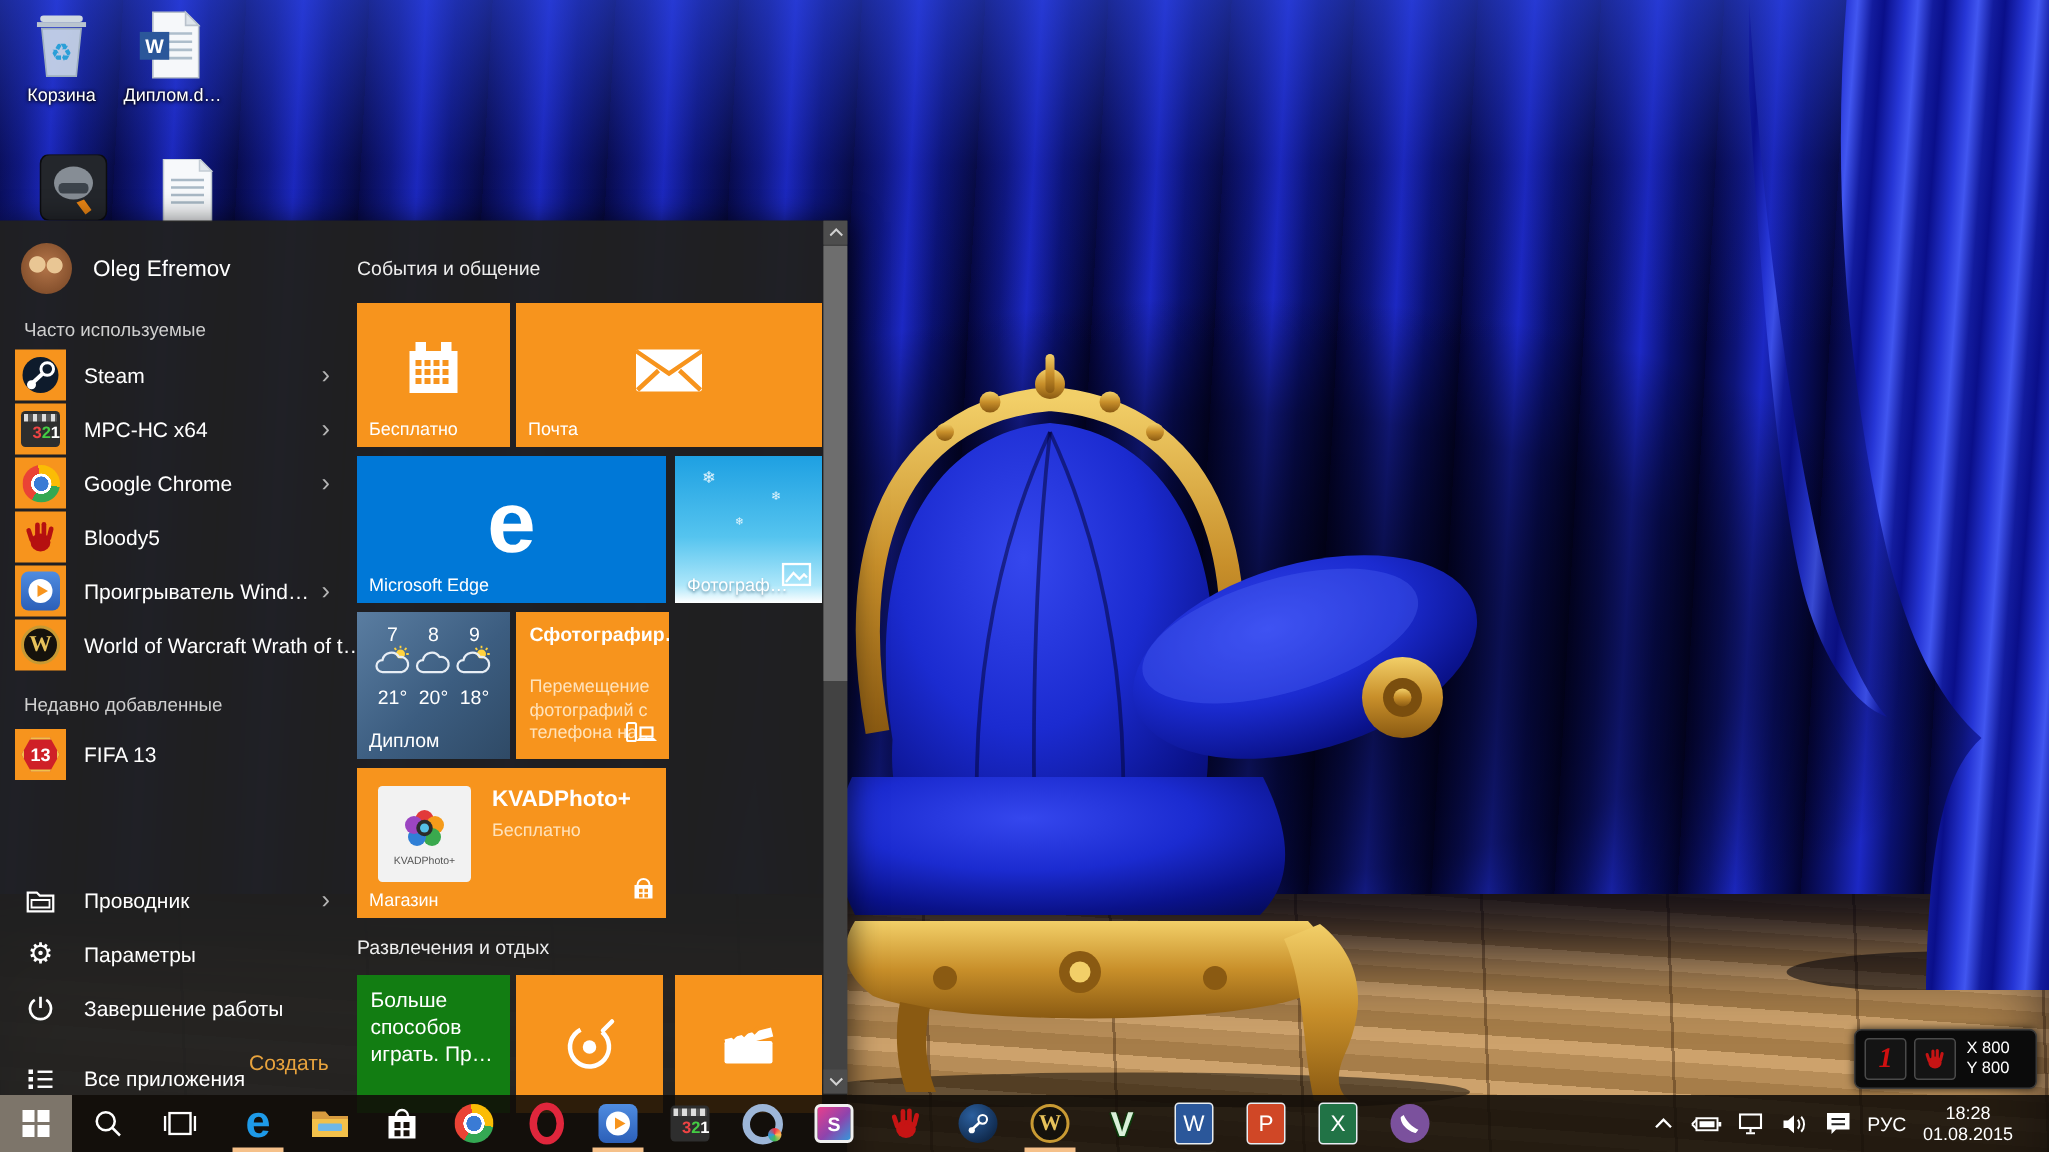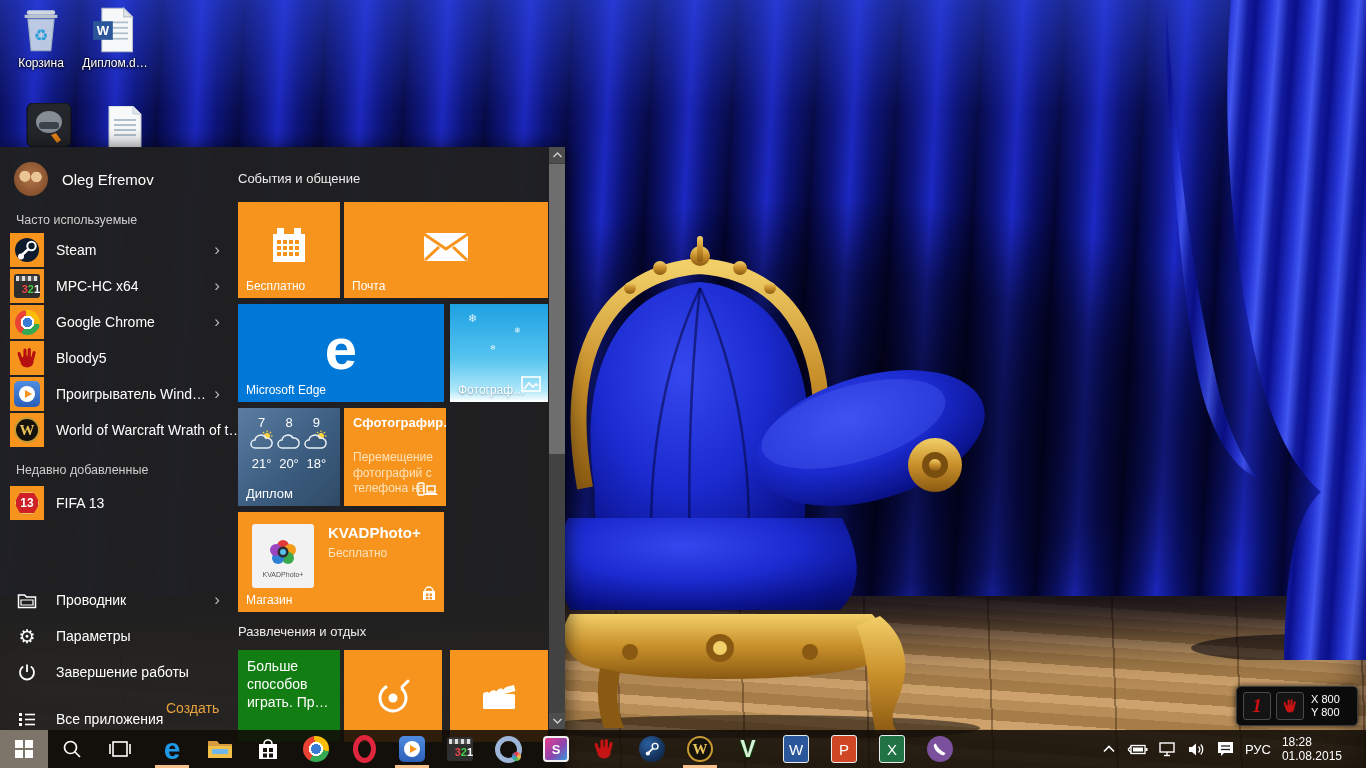--- a/index.html
+++ b/index.html
@@ -102,21 +102,21 @@
   .startbtn { width:48px; height:38px; background:rgba(213,202,185,0.55);
     display:flex; align-items:center; justify-content:center; cursor:pointer; }
   .winlogo { display:grid; grid-template-columns:8px 8px; grid-template-rows:8px 8px; gap:2px; }
   .winlogo i { background:#fff; display:block; }
   .slot { width:48px; height:38px; position:relative; display:flex; align-items:center; justify-content:center; cursor:pointer; }
   .slot.active::after { content:""; position:absolute; left:7px; right:7px; bottom:0; height:3px; background:#f5c089; }
   .letter { font-weight:bold; }
   .tray { margin-left:auto; display:flex; align-items:center; gap:11px; padding-right:24px; color:#fff; }
   .tray .ticon { display:flex; align-items:center; justify-content:center; cursor:pointer; }
   .lang { font-size:13px; cursor:pointer; }
-  .clock { text-align:left; font-size:12px; line-height:14px; cursor:pointer; }
+  .clock { text-align:center; font-size:12px; line-height:14px; cursor:pointer; }
 
   .opera-o { width:13px; height:18px; border:5px solid #e0263c; border-radius:50%; }
   .chrome-ball { width:25px; height:25px; border-radius:50%;
     background:
       radial-gradient(circle at 50% 50%, #3a7bd5 0 27%, #ffffff 28% 38%, rgba(0,0,0,0) 39%),
       conic-gradient(from 210deg, #ea4335 0deg 140deg, #fbbc05 140deg 250deg, #34a853 250deg 360deg); }
   .chrome-sm { width:26px; height:26px; }
   .wmp-ico { width:26px; height:26px; border-radius:5px; background:linear-gradient(180deg,#4f8ce0,#2b5fb8);
     display:flex; align-items:center; justify-content:center; }
   .wmp-ico .pc { width:16px; height:16px; border-radius:50%; background:#fff; display:flex; align-items:center; justify-content:center; }

